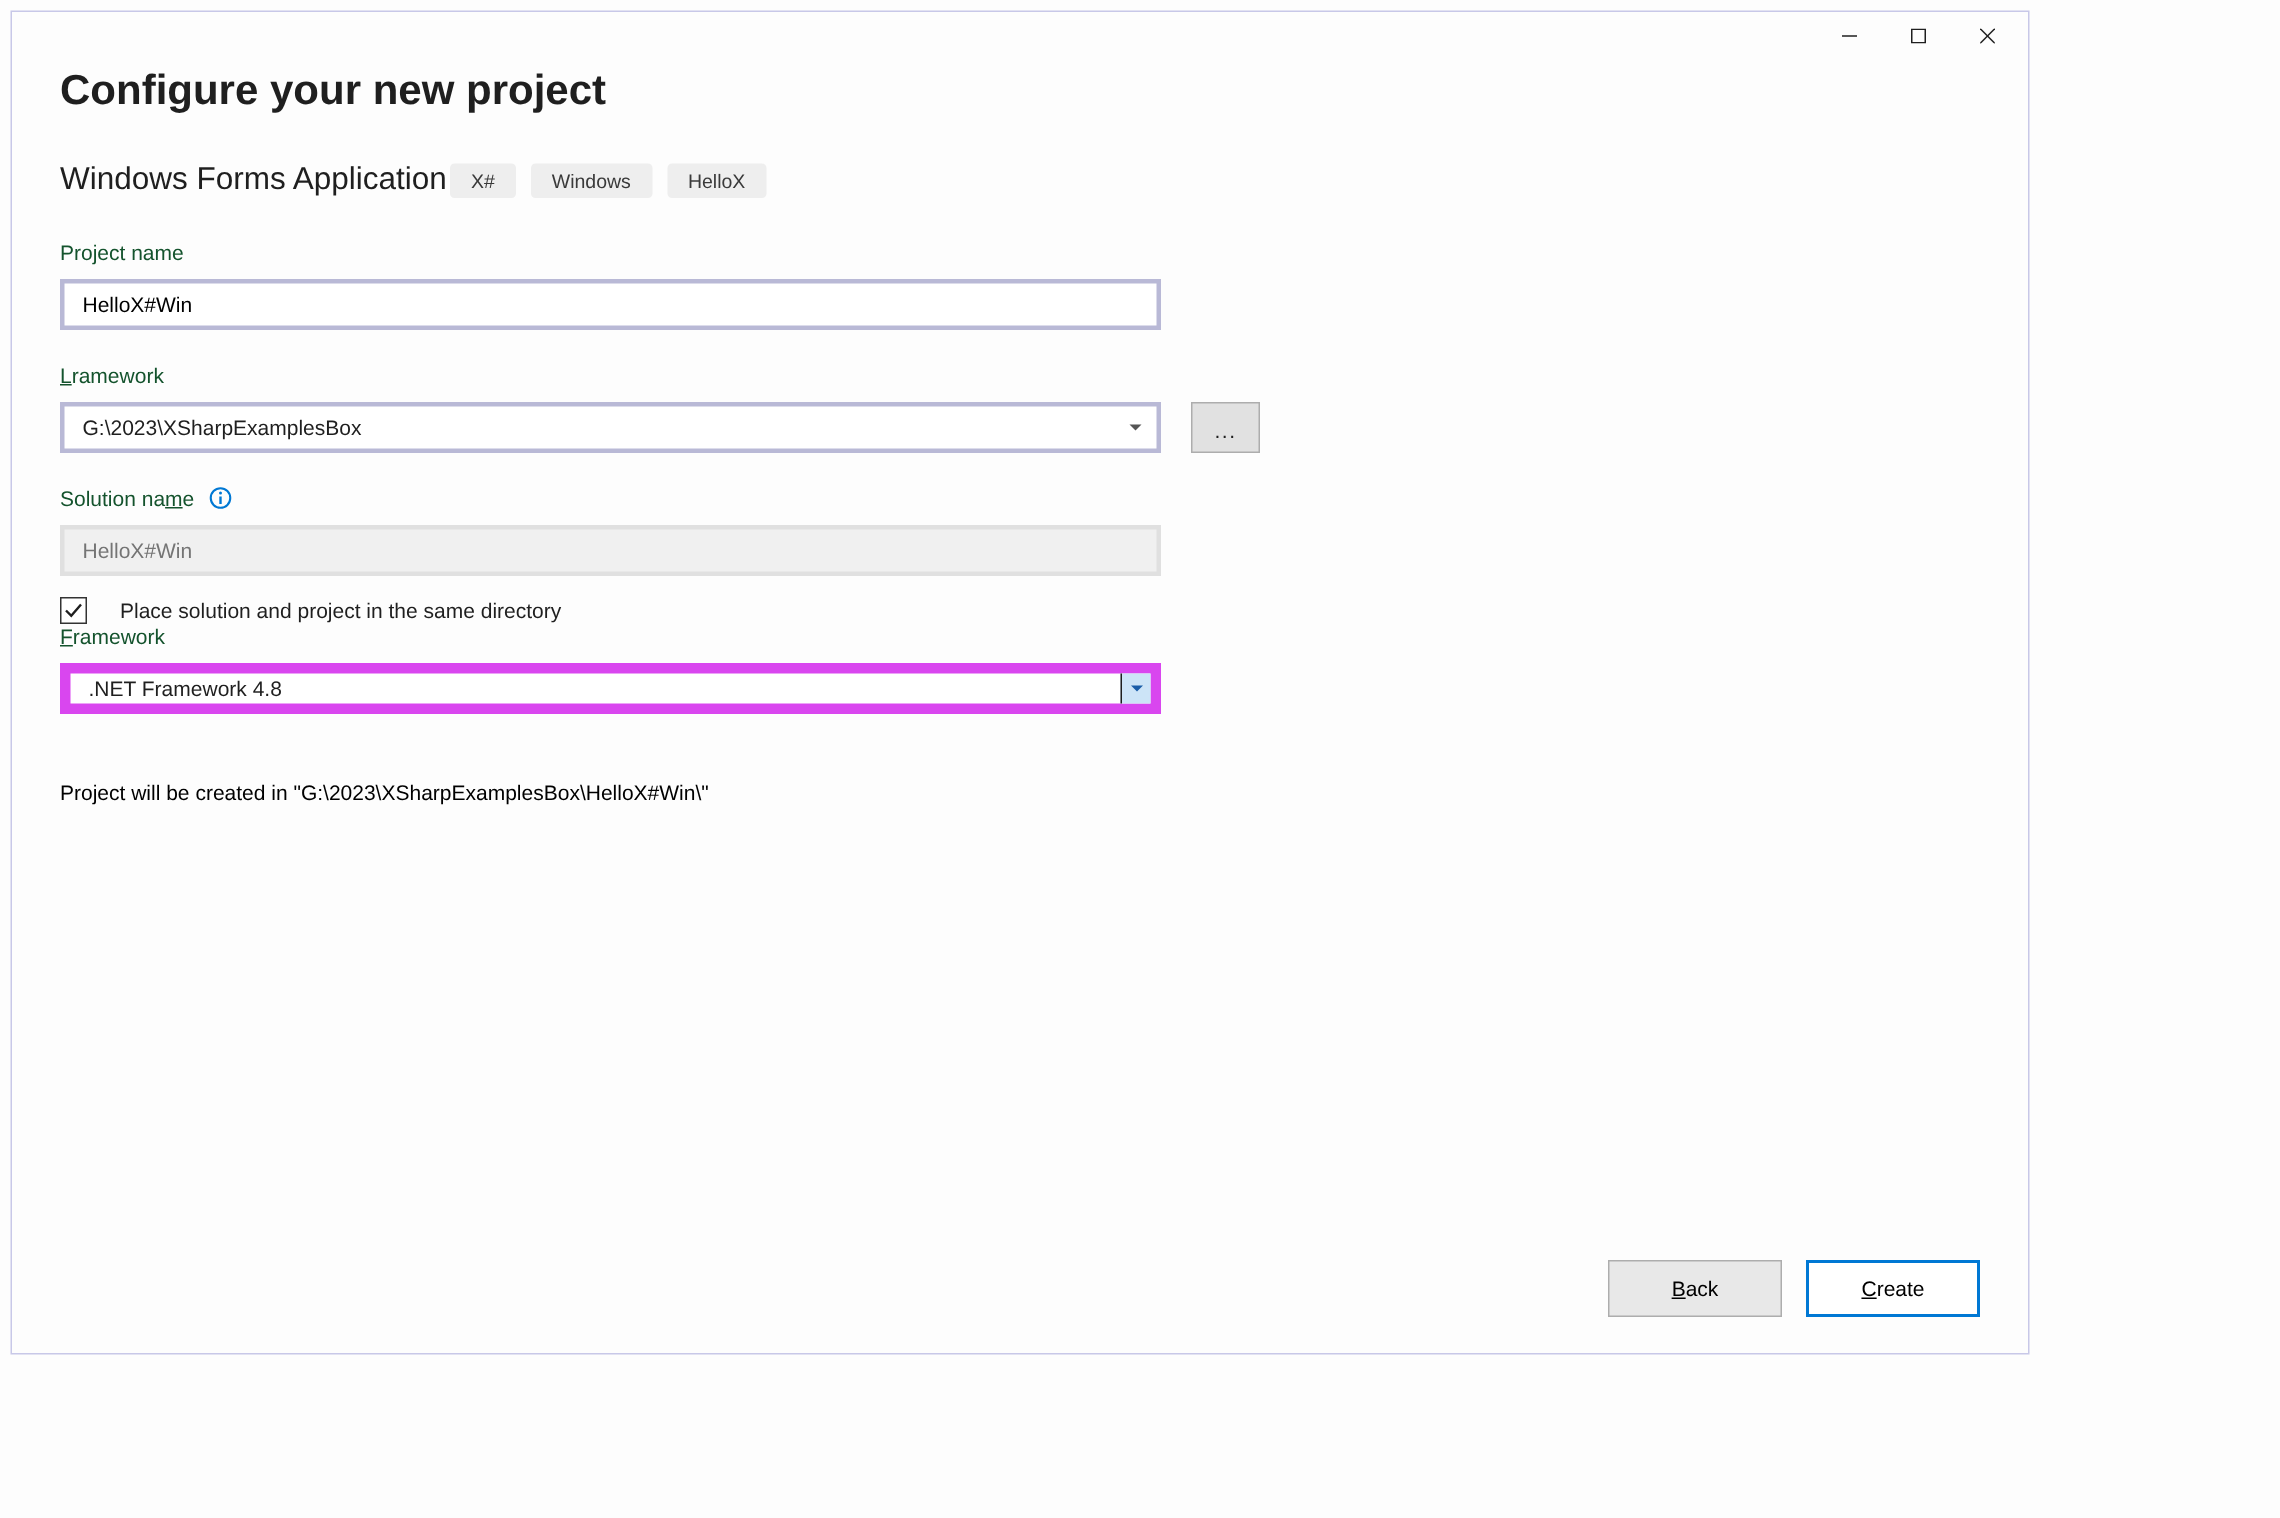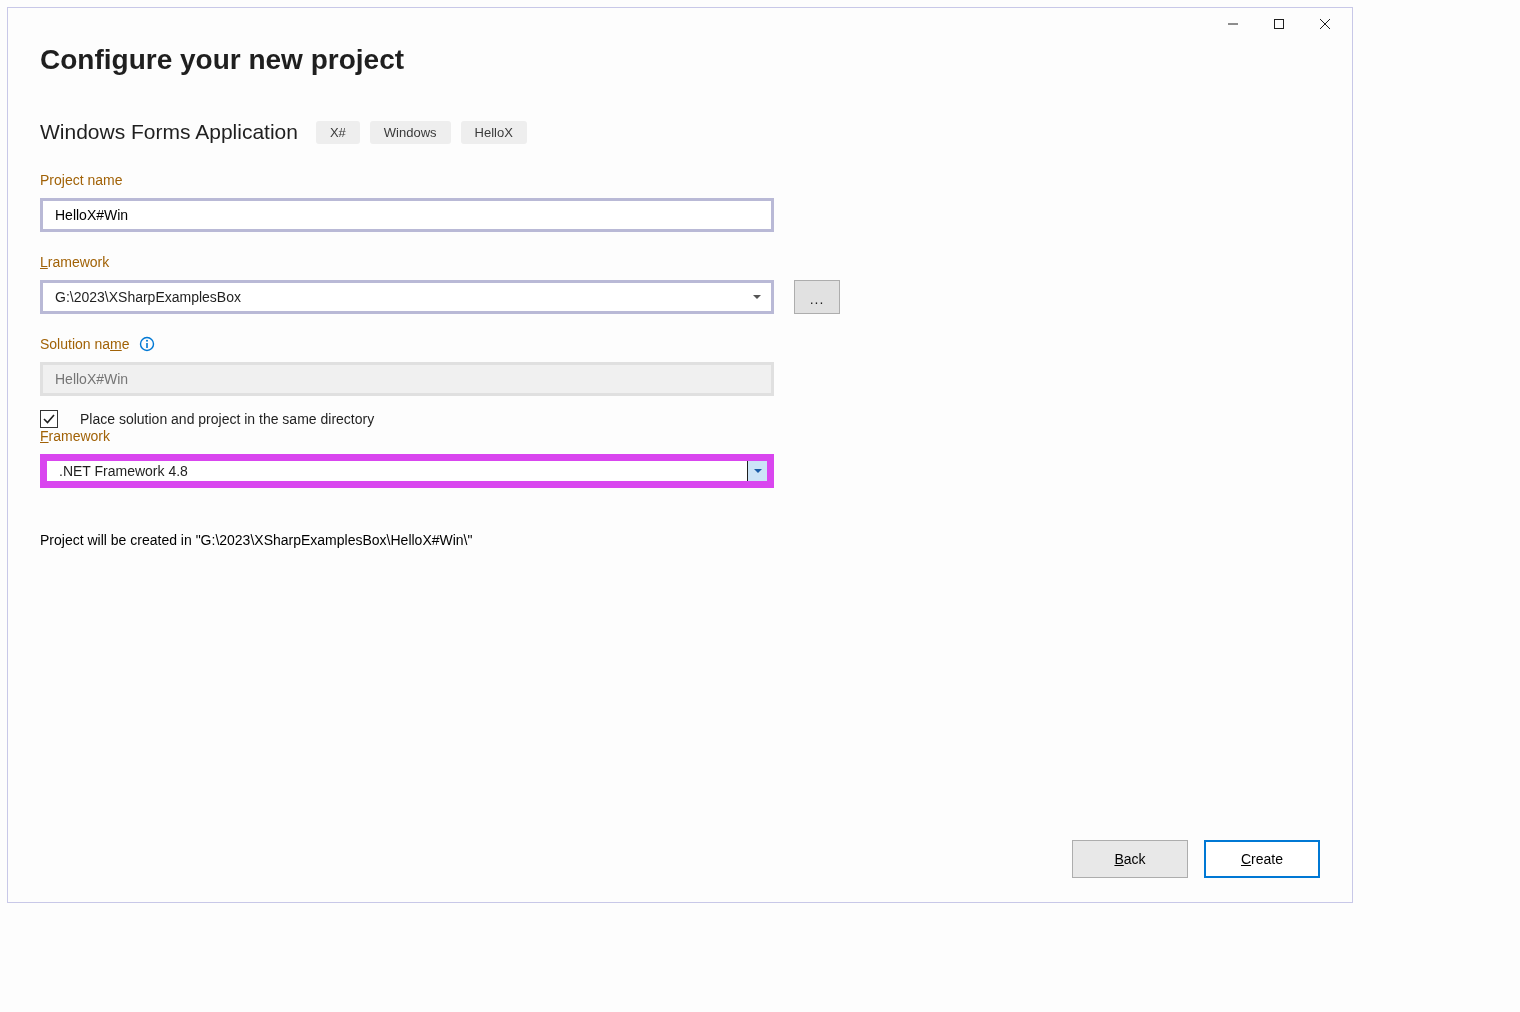--- a/index.html
+++ b/index.html
@@ -49,42 +49,41 @@
     }
     h1.page-title {
       font-size: 28px;
       font-weight: 600;
       margin-top: 4px;
       margin-bottom: 32px;
     }
     .template-row {
       display: flex;
       align-items: center;
-      gap: 18px;
+      gap: 2px;
       margin-bottom: 28px;
-      margin-top: 12px;
     }
     .template-name {
       font-size: 21px;
       font-weight: 400;
     }
     .tags { display: flex; gap: 10px; }
     .tag {
       background: #eeeeee;
       border-radius: 3px;
       padding: 4px 14px;
       font-size: 13px;
       color: #3a3a3a;
     }
     .field-block { margin-bottom: 22px; }
     .field-label {
       display: block;
       margin-bottom: 10px;
       font-size: 14px;
-      color: #a16207;
+      color: #14532d;
     }
     .field-label .underline { text-decoration: underline; }
     .text-input, .combo, .disabled-input {
       width: 734px;
       height: 34px;
       border: 3px solid #0c4a6e;
       padding: 0 12px;
       font-size: 14px;
       font-family: inherit;
       background: #ffffff;

